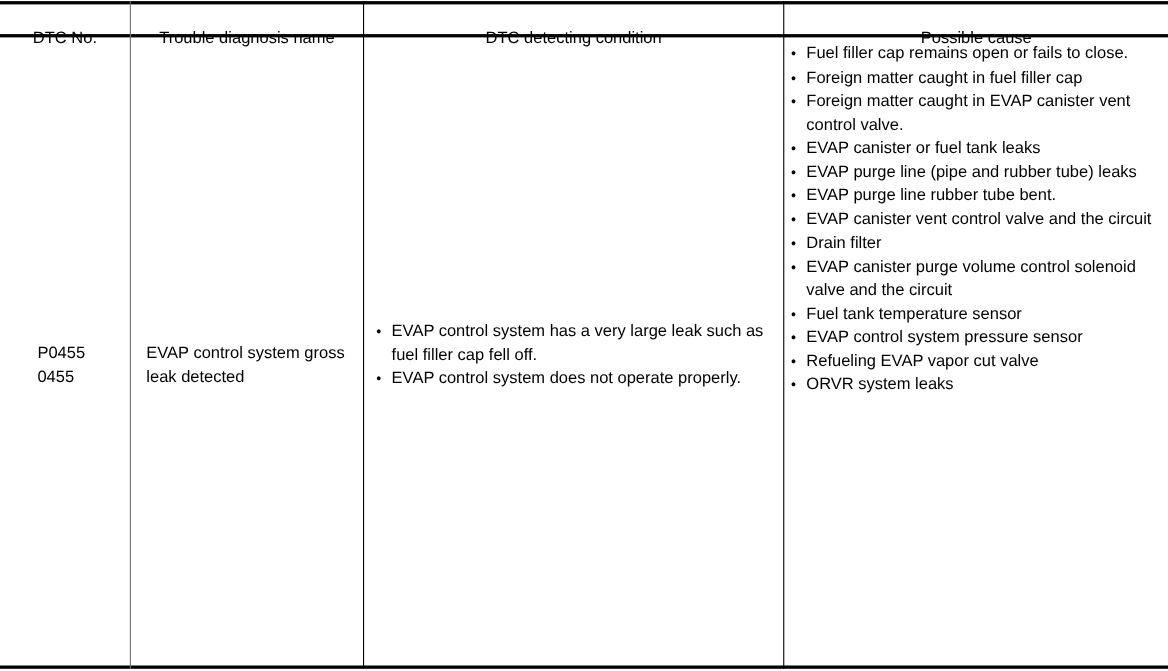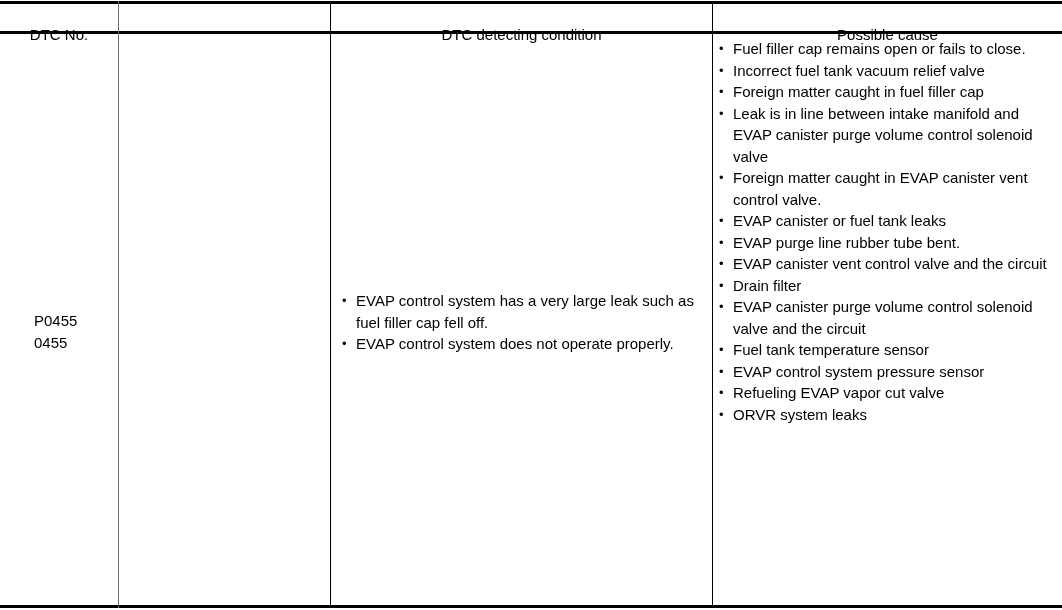--- a/index.html
+++ b/index.html
@@ -122,44 +122,45 @@
 
   <div class="rule rule-top"></div>
   <div class="rule rule-header"></div>
   <div class="rule rule-bottom"></div>
 
   <div class="divider divider-1"></div>
   <div class="divider divider-2"></div>
   <div class="divider divider-3"></div>
 
   <div class="header-cell h-dtc-no">DTC No.</div>
+  <div class="header-cell h-trouble">Trouble diagnosis name</div>
   <div class="header-cell h-condition">DTC detecting condition</div>
   <div class="header-cell h-cause">Possible cause</div>
 
   <div class="cell c-dtc-no">
     <span class="code">P0455</span>
     <span class="code">0455</span>
   </div>
 
+  <div class="cell c-trouble">EVAP control system gross leak detected</div>
 
   <div class="cell c-condition">
     <ul class="bullets">
       <li>EVAP control system has a very large leak such as fuel filler cap fell off.</li>
       <li>EVAP control system does not operate properly.</li>
     </ul>
   </div>
 
   <div class="cell c-cause">
     <ul class="bullets">
       <li>Fuel filler cap remains open or fails to close.</li>
-      <li>Incorrect fuel tank vacuum relief valve</li>
       <li>Foreign matter caught in fuel filler cap</li>
-      <li>Leak is in line between intake manifold and EVAP canister purge volume control solenoid valve</li>
       <li>Foreign matter caught in EVAP canister vent control valve.</li>
       <li>EVAP canister or fuel tank leaks</li>
+      <li>EVAP purge line (pipe and rubber tube) leaks</li>
       <li>EVAP purge line rubber tube bent.</li>
       <li>EVAP canister vent control valve and the circuit</li>
       <li>Drain filter</li>
       <li>EVAP canister purge volume control solenoid valve and the circuit</li>
       <li>Fuel tank temperature sensor</li>
       <li>EVAP control system pressure sensor</li>
       <li>Refueling EVAP vapor cut valve</li>
       <li>ORVR system leaks</li>
     </ul>
   </div>

